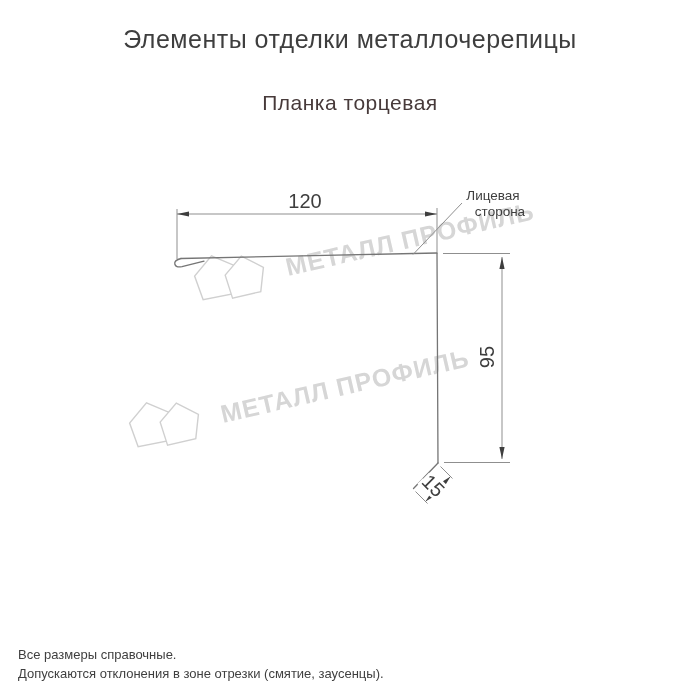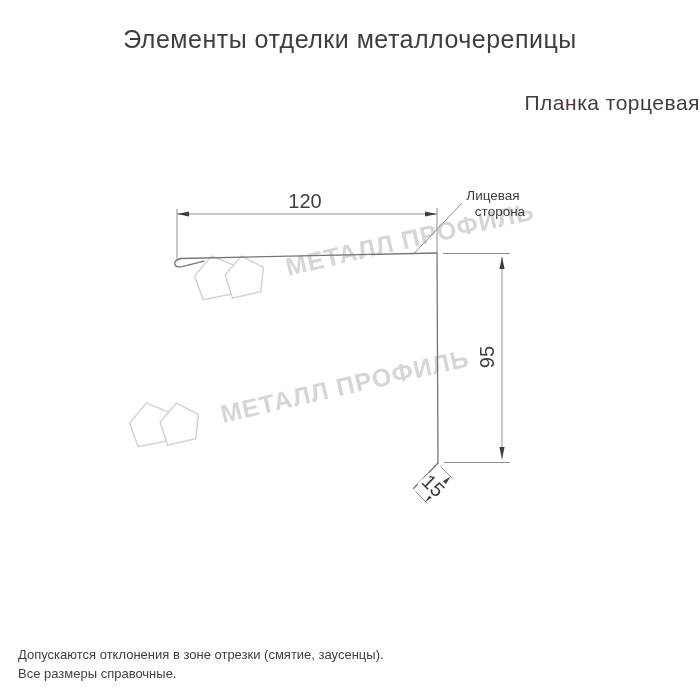--- a/index.html
+++ b/index.html
@@ -5,21 +5,21 @@
   html,body{margin:0;padding:0;background:#ffffff;}
   .page{
     position:relative;width:700px;height:700px;background:#ffffff;overflow:hidden;
     font-family:"Liberation Sans", sans-serif;
   }
   .title{
     position:absolute;top:25px;left:0;width:700px;text-align:center;
     font-size:25px;letter-spacing:0.5px;color:#3e3e3e;line-height:28px;
   }
   .product{
-    position:absolute;top:87px;left:0;width:700px;text-align:right;
+    position:absolute;top:87px;left:0;width:700px;text-align:center;
     font-size:21px;letter-spacing:0.5px;color:#473a3a;line-height:32px;
   }
   .drawing{position:absolute;left:0;top:0;}
   .drawing text{font-family:"Liberation Sans", sans-serif;}
   .dim-text{fill:#3e3e3e;font-size:20px;}
   .label-text{fill:#3e3e3e;font-size:13.5px;}
   .halo{paint-order:stroke;stroke:#ffffff;stroke-width:6px;}
   .wm-text{fill:#d6d6d6;font-size:25px;font-weight:bold;letter-spacing:1px;}
   .notes{
     position:absolute;left:18px;top:645px;
@@ -95,17 +95,17 @@
     </g>
 
     <g>
       <path d="M 462 203 L 413 254.5" stroke="#8f8f8f" stroke-width="1" fill="none"></path>
       <text class="label-text" x="493" y="200" text-anchor="middle">Лицевая</text>
       <text class="label-text" x="500" y="216" text-anchor="middle">сторона</text>
     </g>
   </svg>
 
   <div class="notes">
+    <div>Все размеры справочные.</div>
     <div>Допускаются отклонения в зоне отрезки (смятие, заусенцы).</div>
-    <div>Все размеры справочные.</div>
   </div>
 
 </div>
 
 </body></html>

